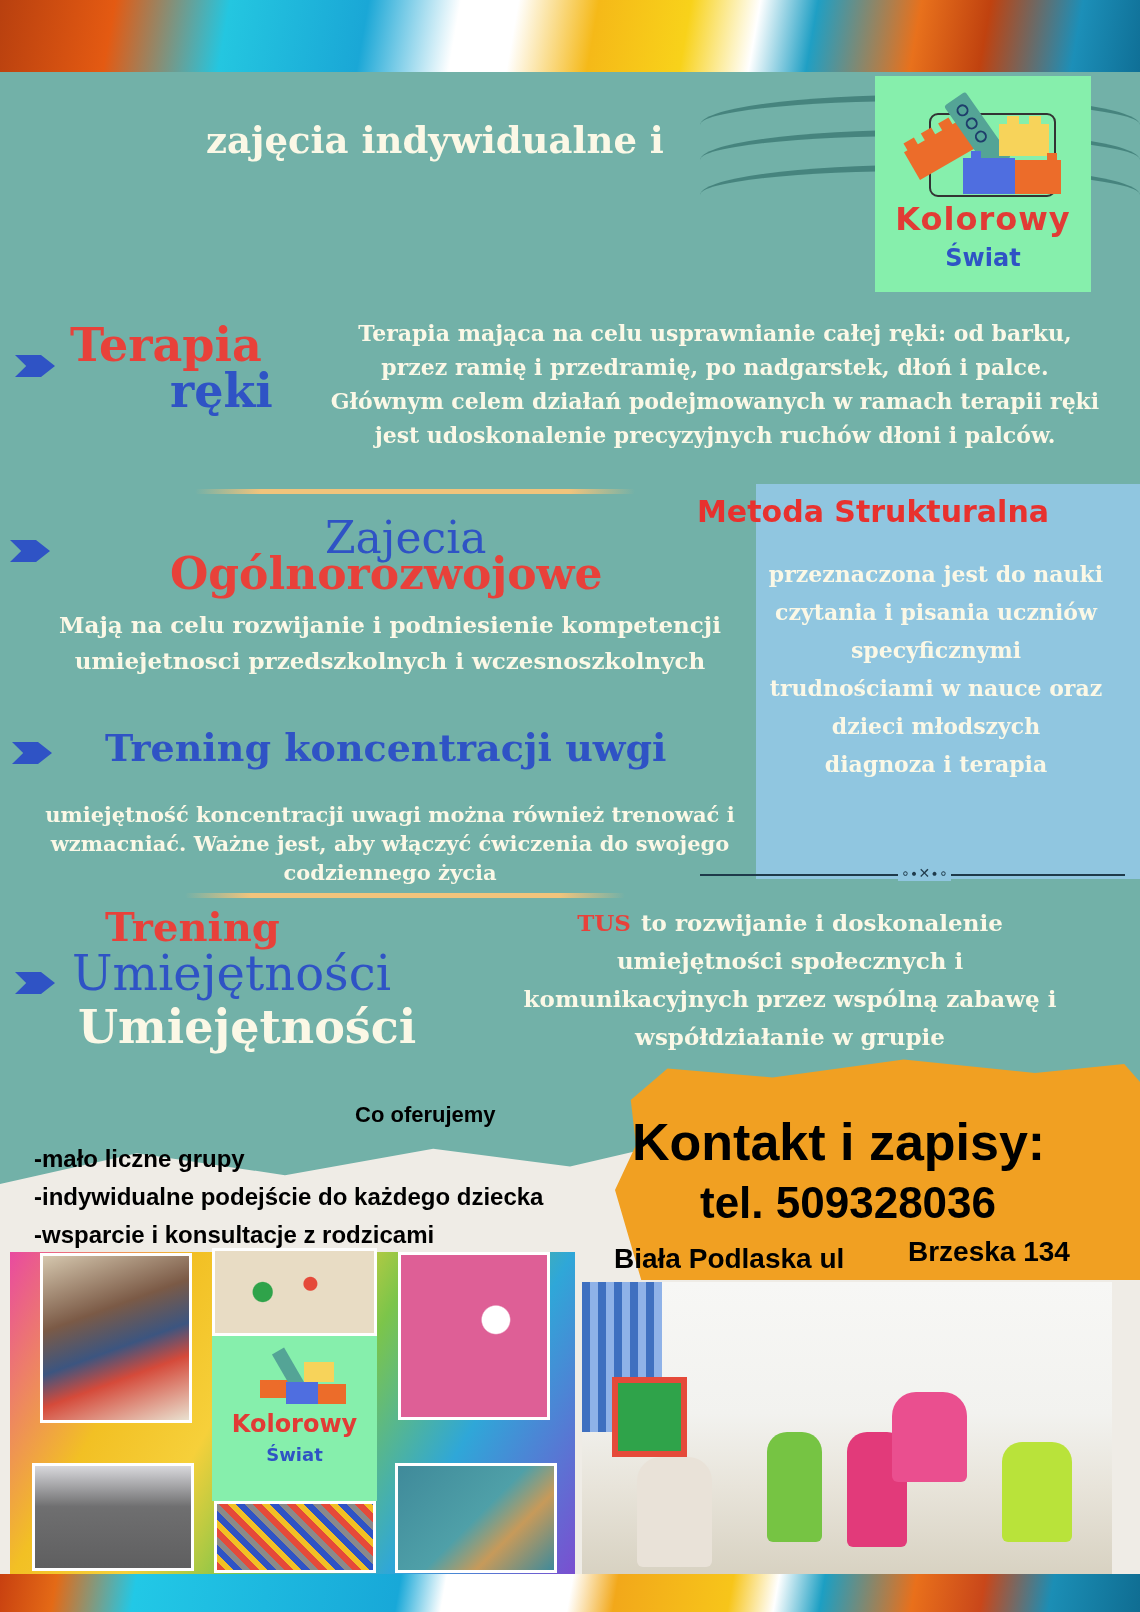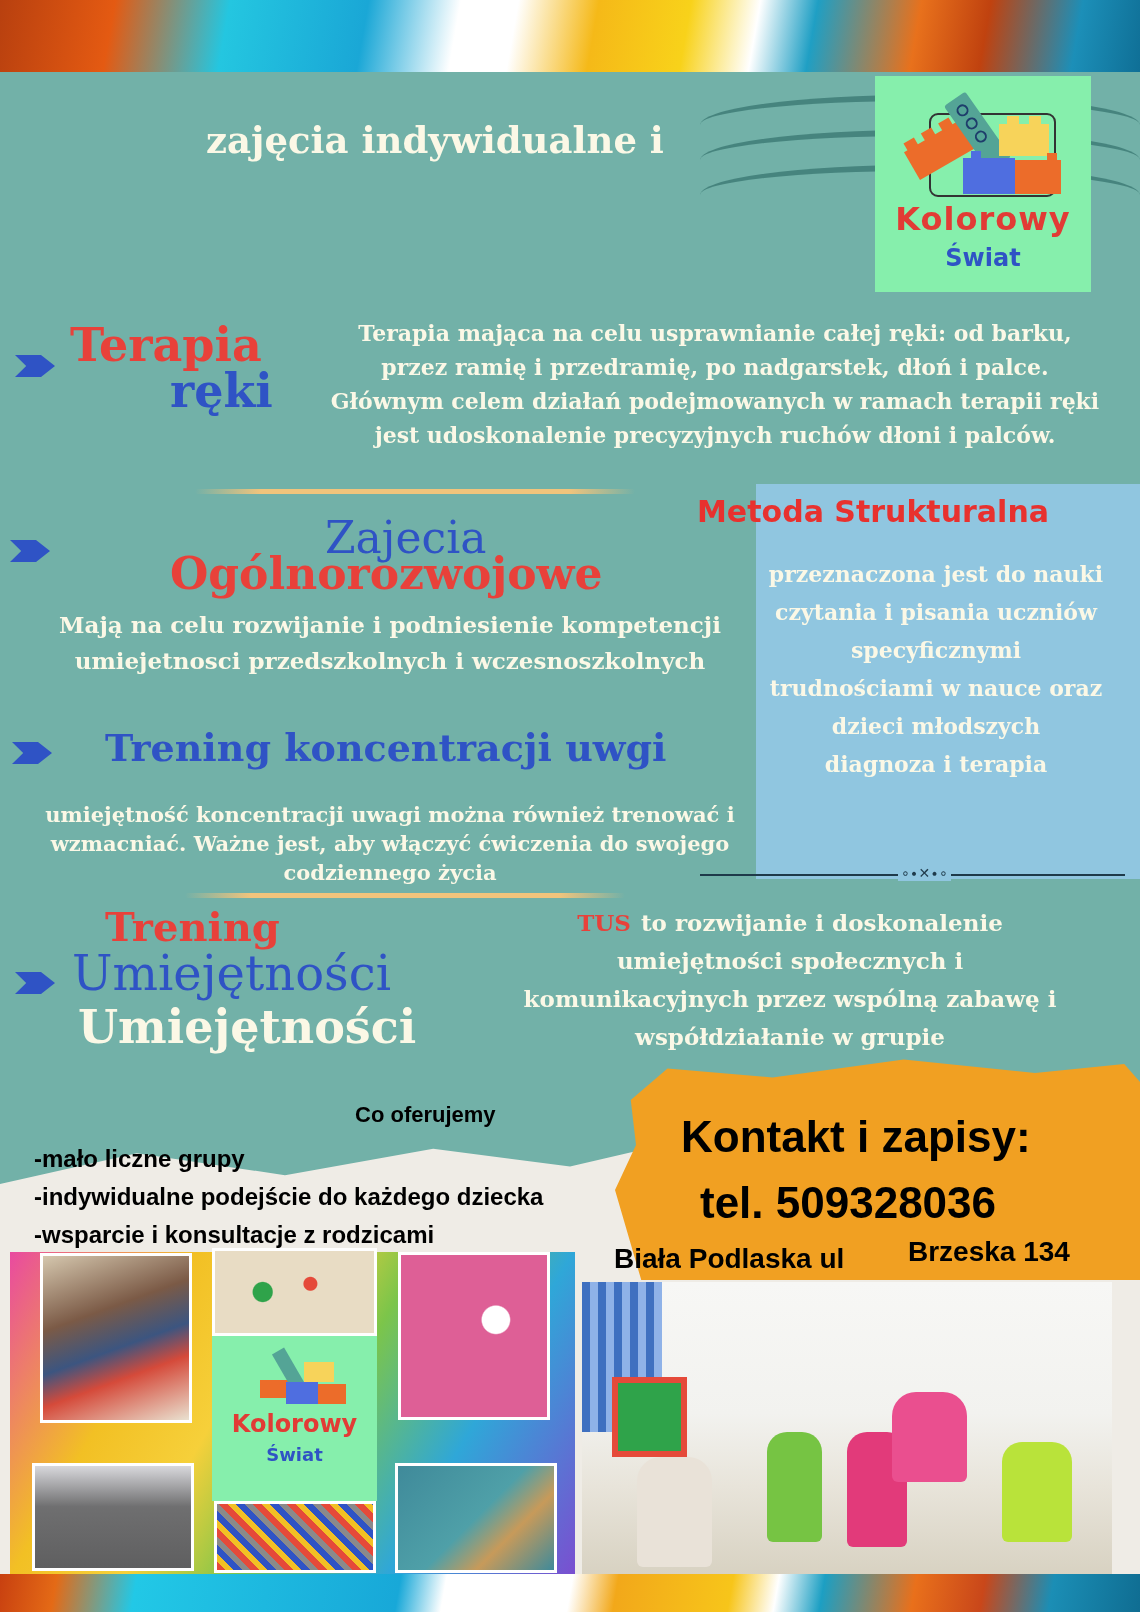--- a/index.html
+++ b/index.html
@@ -107,21 +107,21 @@
 
 <div class="abs orange-splash" style="left:615px;top:1055px;width:525px;height:225px;"></div>
 
 <div class="abs sans-bold" style="left:355px;top:1102px;font-size:22px;">Co oferujemy</div>
 <div class="abs sans-bold" style="left:34px;top:1140px;font-size:24px;line-height:38px;">
   <div>-mało liczne grupy</div>
   <div>-indywidualne podejście do każdego dziecka</div>
   <div>-wsparcie i konsultacje z rodzicami</div>
 </div>
 
-<div class="abs sans-bold" style="left:681px;top:1112px;font-size:44px;">Kontakt i zapisy:</div>
+<div class="abs sans-bold" style="left:632px;top:1112px;font-size:52px;">Kontakt i zapisy:</div>
 <div class="abs sans-bold" style="left:700px;top:1178px;font-size:44px;">tel. 509328036</div>
 <div class="abs sans-bold" style="left:614px;top:1243px;font-size:28px;">Biała Podlaska ul</div>
 <div class="abs sans-bold" style="left:908px;top:1236px;font-size:28px;">Brzeska 134</div>
 
 <div class="abs" style="left:10px;top:1252px;width:565px;height:322px;background:linear-gradient(120deg,#e94aa0 0%,#f2c024 25%,#f6d03a 40%,#7cc54a 55%,#2fa7d8 75%,#7a4fd0 100%);"></div>
 <div class="abs photo" style="left:40px;top:1253px;width:152px;height:170px;background:linear-gradient(160deg,#d5c7ae 0%,#7b5a46 35%,#3c5580 55%,#d54a3a 70%,#e9e1d0 100%);"></div>
 <div class="abs photo" style="left:212px;top:1248px;width:165px;height:88px;background:radial-gradient(circle at 30% 50%,#2fa34a 8%,transparent 9%),radial-gradient(circle at 60% 40%,#e54a3a 6%,transparent 7%),#e8dcc4;"></div>
 <div class="abs logo-box" style="left:212px;top:1336px;width:165px;height:165px;">
   <div style="position:absolute;left:0;top:74px;width:165px;text-align:center;font-family:'DejaVu Sans',sans-serif;font-weight:bold;font-size:24px;color:#e23b35;">Kolorowy</div>
   <div style="position:absolute;left:0;top:108px;width:165px;text-align:center;font-family:'DejaVu Sans',sans-serif;font-weight:bold;font-size:18px;color:#2f53c5;">Świat</div>

